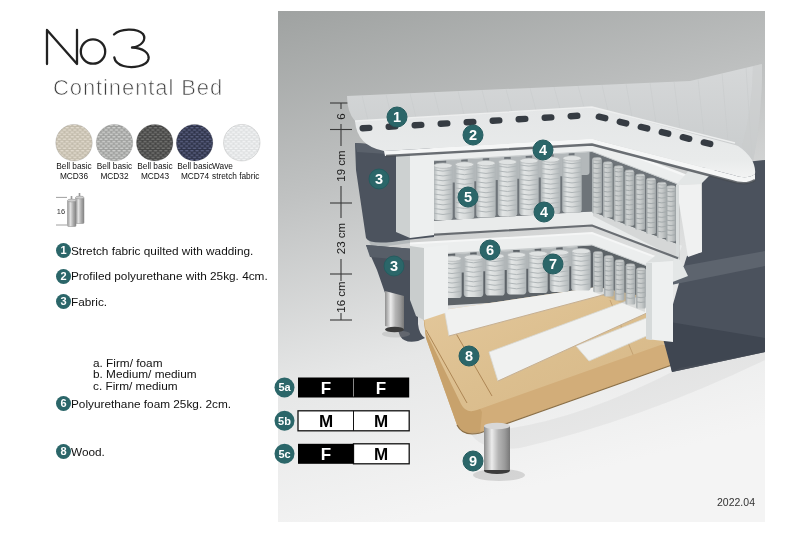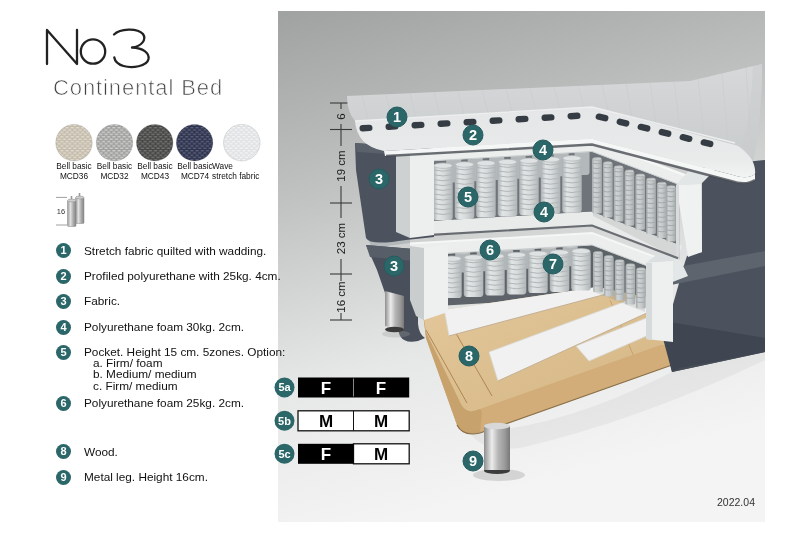--- a/index.html
+++ b/index.html
@@ -1,20 +1,20 @@
 <!DOCTYPE html>
 <html><head><meta charset="utf-8">
 <style>
 html,body{margin:0;padding:0;width:800px;height:533px;background:#fff;
 font-family:"Liberation Sans",sans-serif;overflow:hidden}
 #page{position:relative;width:800px;height:533px}
 .li{position:absolute;left:56px;height:16px;line-height:16px;white-space:nowrap;z-index:5}
 .dot{display:inline-block;width:15px;height:15px;line-height:15px;border-radius:50%;
 background:#2b6669;color:#fff;font-size:11px;font-weight:bold;text-align:center;vertical-align:middle}
-.lt{font-size:11.8px;color:#111;margin-left:13px;vertical-align:middle}
+.lt{font-size:11.8px;color:#111;vertical-align:middle}
 .sub{position:absolute;left:93px;font-size:11.8px;color:#111;white-space:nowrap;z-index:5}
 #title{position:absolute;left:44px;top:27px}
 #subtitle{position:absolute;left:53px;top:75px;font-size:22px;color:#414141;letter-spacing:0.9px;-webkit-text-stroke:0.7px #fff}
 </style></head>
 <body>
 <div id="page">
 
 <svg id="title" width="120" height="45" viewBox="0 0 120 45">
 <g fill="none" stroke="#222" stroke-width="2.3" stroke-linecap="round" stroke-linejoin="round">
 <path d="M3,37 L3,3 L33,37 L33,3"></path>
@@ -77,30 +77,27 @@
 <div style="position:absolute;left:166px;width:58px;text-align:center;font-size:8.3px;color:#111">Bell basic<br>MCD74</div>
 <div style="position:absolute;left:212px;width:60px;text-align:left;font-size:8.3px;color:#111">Wave<br>stretch fabric</div>
 </div>
 
 <div class="li" style="top:242.2px"><span class="dot">1</span><span class="lt">Stretch fabric quilted with wadding.</span></div>
 
 <div class="li" style="top:267.4px"><span class="dot">2</span><span class="lt">Profiled polyurethane with 25kg. 4cm.</span></div>
 
 <div class="li" style="top:292.7px"><span class="dot">3</span><span class="lt">Fabric.</span></div>
 
-<div class="li" style="top:318.4px"><span class="dot">4</span><span class="lt">Polyurethane foam 30kg. 2cm.</span></div>
-
-<div class="li" style="top:343.3px"><span class="dot">5</span><span class="lt">Pocket. Height 15 cm. 5zones. Option:</span></div>
+
 
 <div class="li" style="top:394.7px"><span class="dot">6</span><span class="lt">Polyurethane foam 25kg. 2cm.</span></div>
 
 
 <div class="li" style="top:443.0px"><span class="dot">8</span><span class="lt">Wood.</span></div>
 
-<div class="li" style="top:468.3px"><span class="dot">9</span><span class="lt">Metal leg. Height 16cm.</span></div>
 
 <div class="sub" style="top:355.8px">a. Firm/ foam</div>
 
 <div class="sub" style="top:367.3px">b. Medium/ medium</div>
 
 <div class="sub" style="top:378.8px">c. Firm/ medium</div>
 
 <svg style="position:absolute;left:0;top:0" width="800" height="533" viewBox="0 0 800 533">
 <defs>
         <linearGradient id="gleg2" x1="0" y1="0" x2="1" y2="0">

